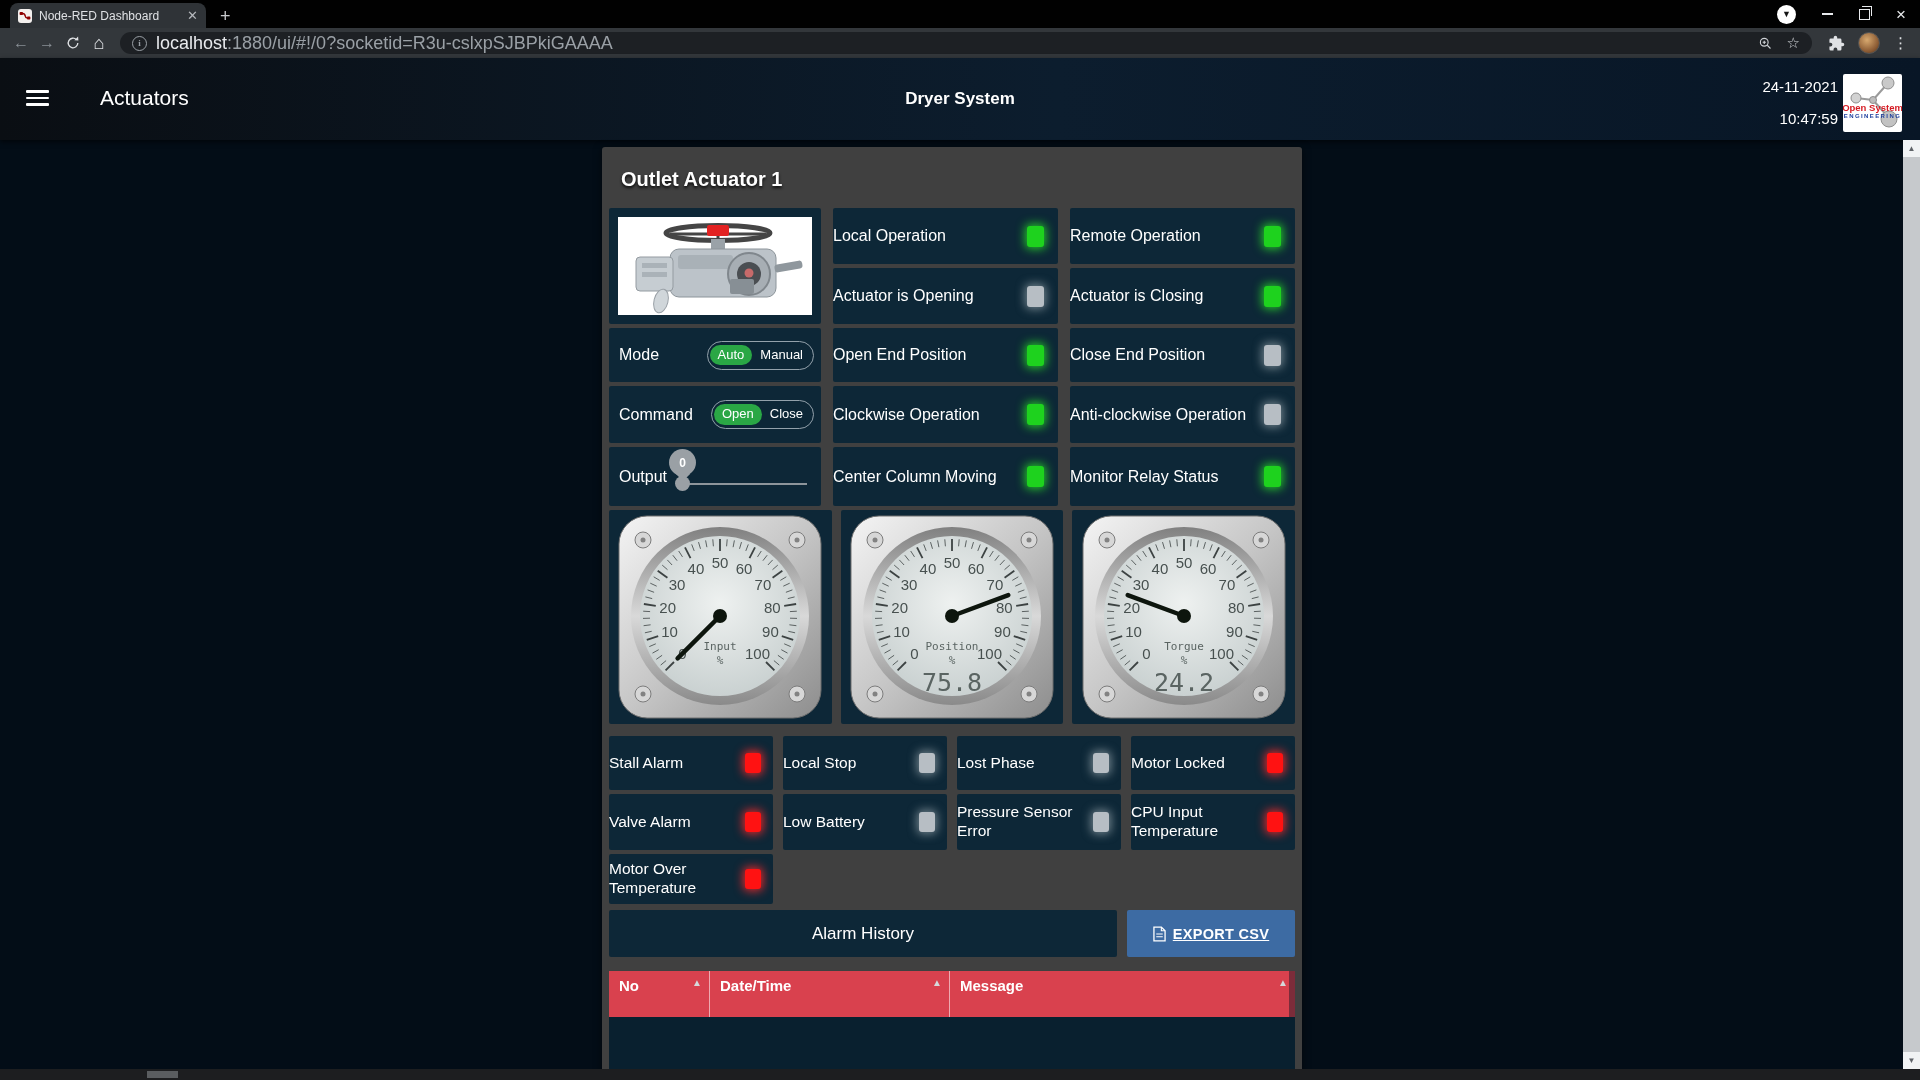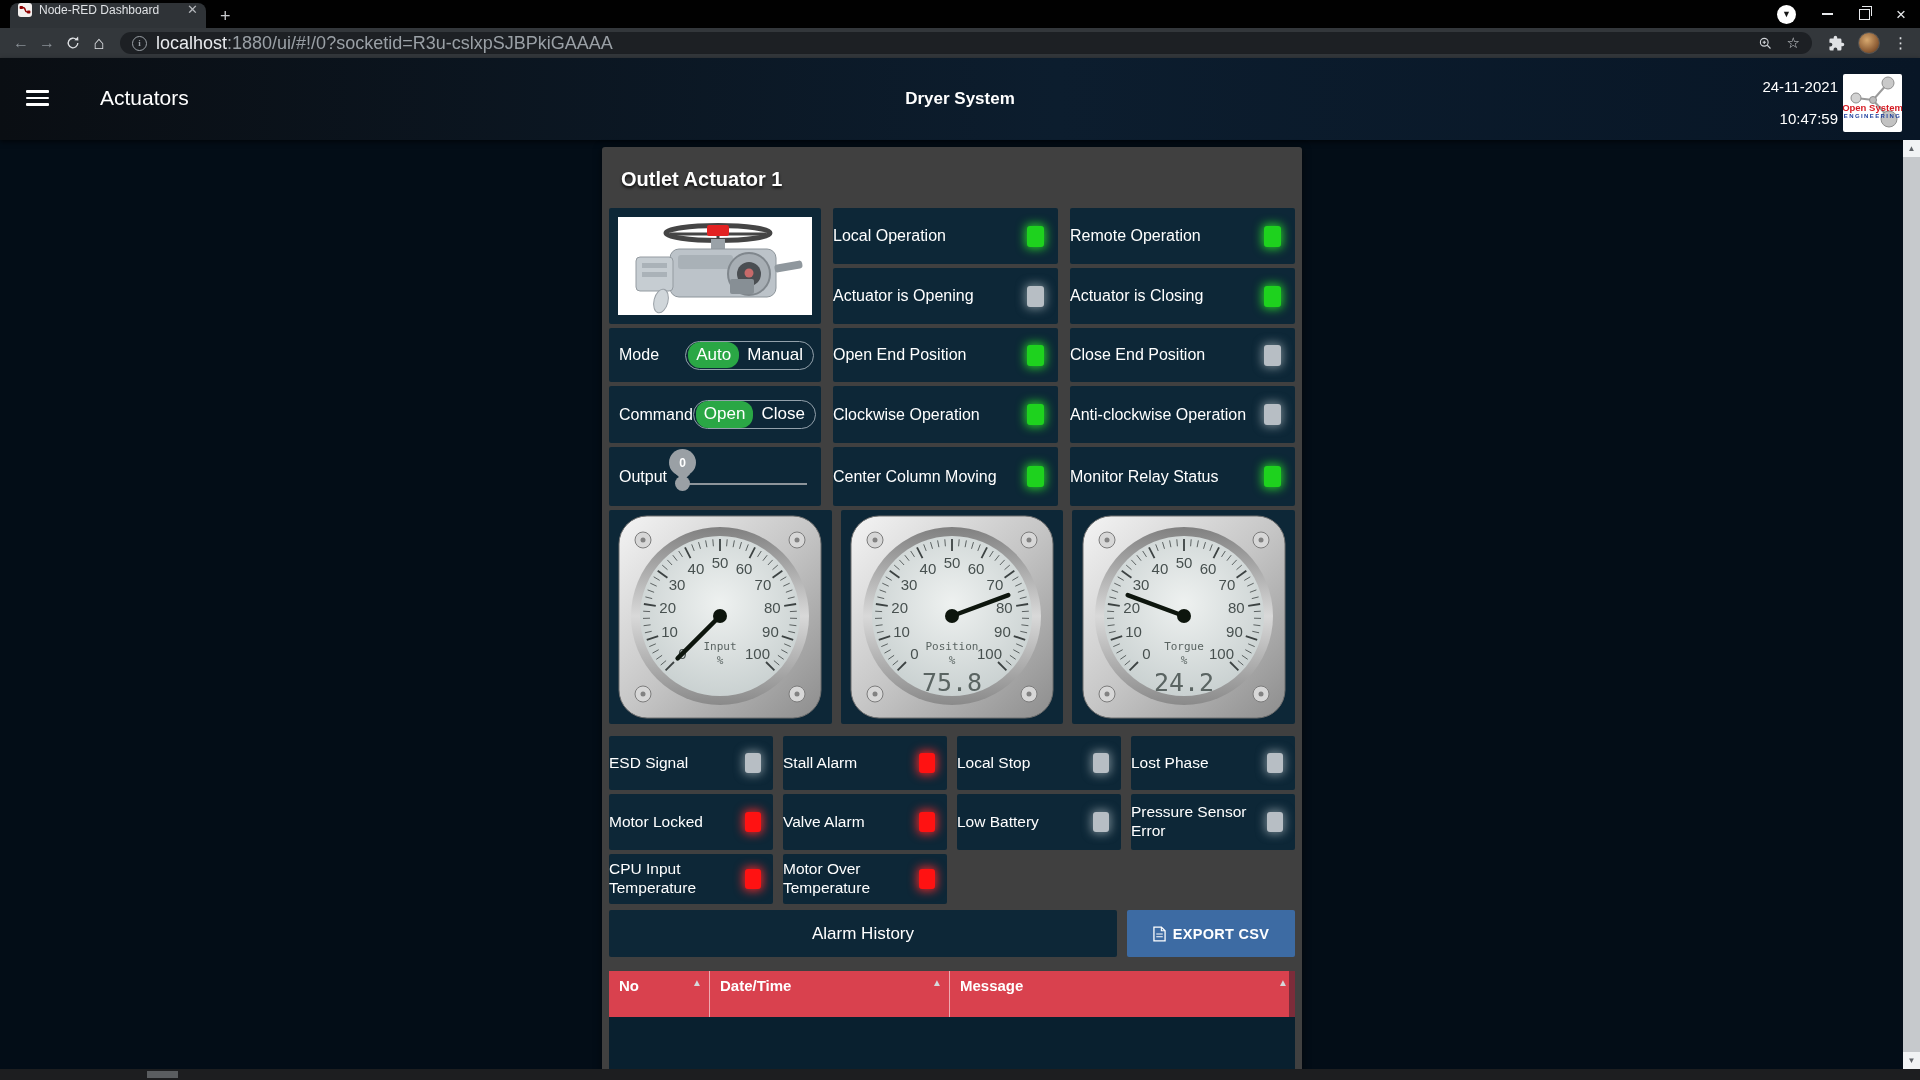--- a/index.html
+++ b/index.html
@@ -2,21 +2,21 @@
 <html><head>
 <meta charset="utf-8">
 <style>
   html,body{margin:0;padding:0}
   body{width:1920px;height:1080px;overflow:hidden;position:relative;background:#030d17;
        font-family:"Liberation Sans",sans-serif;-webkit-font-smoothing:antialiased}
 
   
   .tabbar{position:absolute;top:0;left:0;width:100%;height:28px;background:#010101;display:flex;align-items:flex-end}
   .tab{margin-left:10px;width:196px;height:25px;background:#2f3337;border-radius:8px 8px 0 0;
-       display:flex;align-items:flex-start;padding:0 8px;gap:7px;box-sizing:border-box}
+       display:flex;align-items:center;padding:0 8px;gap:7px;box-sizing:border-box}
   .tab-title{color:#dfe1e4;font-size:12px;flex:1;white-space:nowrap;overflow:hidden}
   .tab-close{color:#b6b9bd;font-size:13px;line-height:1}
   .newtab{color:#c8cacd;font-size:18px;margin:0 0 3px 14px;line-height:1}
   .win-controls{position:absolute;right:14px;top:0;height:28px;display:flex;align-items:center;gap:26px}
   .media-btn{width:19px;height:19px;border-radius:50%;background:#fff;display:flex;align-items:center;justify-content:center;color:#141414;font-size:9px}
   .win-min{width:11px;height:1.5px;background:#e8eaed}
   .win-restore{width:9px;height:9px;border:1.2px solid #e8eaed;position:relative;background:#010101}
   .win-restore::before{content:"";position:absolute;left:2px;top:-4px;width:9px;height:9px;border:1.2px solid #e8eaed;border-bottom:none;border-left:none}
   .win-close{color:#e8eaed;font-size:17px;line-height:1}
 
@@ -63,42 +63,42 @@
 
   .t-label{font-size:16px;padding-left:0;flex:1;line-height:1.2}
   .led{width:17px;height:21px;border-radius:3px;margin-right:14px;flex:none}
   .led-green{background:#1ed21e;box-shadow:0 0 10px 2px rgba(40,220,40,.85)}
   .led-gray{background:#b7bec4;box-shadow:0 0 10px 2px rgba(195,205,210,.55)}
   .led-red{background:#ff1212;box-shadow:0 0 10px 2px rgba(255,40,40,.85)}
 
   .ctl-label{font-size:16px;padding-left:10px;flex:none}
   .toggle{display:flex;align-items:center;border:1px solid #93a1ab;border-radius:16px;padding:2px;height:29px;
           box-sizing:border-box;margin-left:auto;margin-right:7px}
-  .opt{padding:2px 8px;font-size:17px;color:#fff;border-radius:12px;line-height:1.3}
+  .opt{padding:2px 8px;font-size:13px;color:#fff;border-radius:12px;line-height:1.3}
   .opt.active{background:#2aa745}
 
   .slider{position:relative;flex:1;height:100%;margin-right:8px}
   .sl-track{position:absolute;left:16px;right:6px;top:36px;height:2px;background:#8d959b}
   .sl-thumb{position:absolute;left:8px;top:29px;width:15px;height:15px;border-radius:50%;background:#9aa0a5}
   .sl-balloon{position:absolute;left:2px;top:2px;width:27px;height:27px;border-radius:50%;background:#9aa0a5;color:#fff;
               font-size:12px;font-weight:bold;display:flex;align-items:center;justify-content:center}
   .sl-balloon::after{content:"";position:absolute;bottom:-3px;left:8.5px;transform:rotate(45deg);width:10px;height:10px;background:#9aa0a5}
 
   .gauge-row{display:flex;gap:9px;margin-top:4px}
   .gauge-tile{flex:1;height:214px;background:#0d2737;border-radius:2px;display:flex;align-items:center;justify-content:center}
 
   .alarm-grid{display:grid;grid-template-columns:repeat(4,1fr);grid-template-rows:54px 56px 50px;gap:4px 10px;margin-top:12px}
   .alarm-grid .t-label{font-size:15.5px}
   .alarm-grid .led{width:16px;height:20px;margin-right:12px}
 
   .hist-bar{display:grid;grid-template-columns:1fr 168px;gap:10px;height:47px;margin-top:6px}
   .hist-title{justify-content:center;font-size:17px}
   .export-btn{background:#3d6ba3;border-radius:2px;display:flex;align-items:center;justify-content:center;gap:7px;
               color:#fff;font-weight:bold;font-size:14.5px;cursor:pointer}
-  .export-btn span{letter-spacing:.3px}
+  .export-btn span{text-decoration:underline;letter-spacing:.3px}
 
   .alarm-table{margin-top:14px}
   .tbl-head{display:flex;height:46px;background:#d9414e;position:relative}
   .tbl-head::after{content:"";position:absolute;right:0;top:0;bottom:0;width:6px;background:rgba(10,20,35,.45)}
   .th{position:relative;box-sizing:border-box;padding:6px 22px 0 10px;color:#fff;font-weight:bold;font-size:15px}
   .th + .th{border-left:1px solid rgba(255,255,255,.55)}
   .th .sort{position:absolute;right:7px;top:6px;font-size:10px;color:#d6d9db;font-weight:normal}
   .th-no{width:100px}.th-dt{width:240px}.th-msg{flex:1}
   .tbl-body{height:58px;background:#09202f}
 
@@ -578,24 +578,20 @@
           <text x="104" y="151" font-size="11" fill="#5a6462" text-anchor="middle" font-family="DejaVu Sans Mono,monospace">%</text>
           <text x="104" y="178" font-size="25" fill="#5a6462" text-anchor="middle" font-family="DejaVu Sans Mono,monospace">24.2</text>
           <line x1="104" y1="103" x2="47.7" y2="82.1" stroke="#0d150d" stroke-width="4.5" stroke-linecap="round"></line>
           <circle cx="104" cy="103" r="7" fill="#0d150d"></circle>
         </svg>
       </div>
     </div>
 
   <div class="alarm-grid" id="alarm-grid">
       <div class="tile">
-        <span class="t-label">ESD Signal</span>
-        <span class="led led-gray"></span>
-      </div>
-      <div class="tile">
         <span class="t-label">Stall Alarm</span>
         <span class="led led-red"></span>
       </div>
       <div class="tile">
         <span class="t-label">Local Stop</span>
         <span class="led led-gray"></span>
       </div>
       <div class="tile">
         <span class="t-label">Lost Phase</span>
         <span class="led led-gray"></span>

